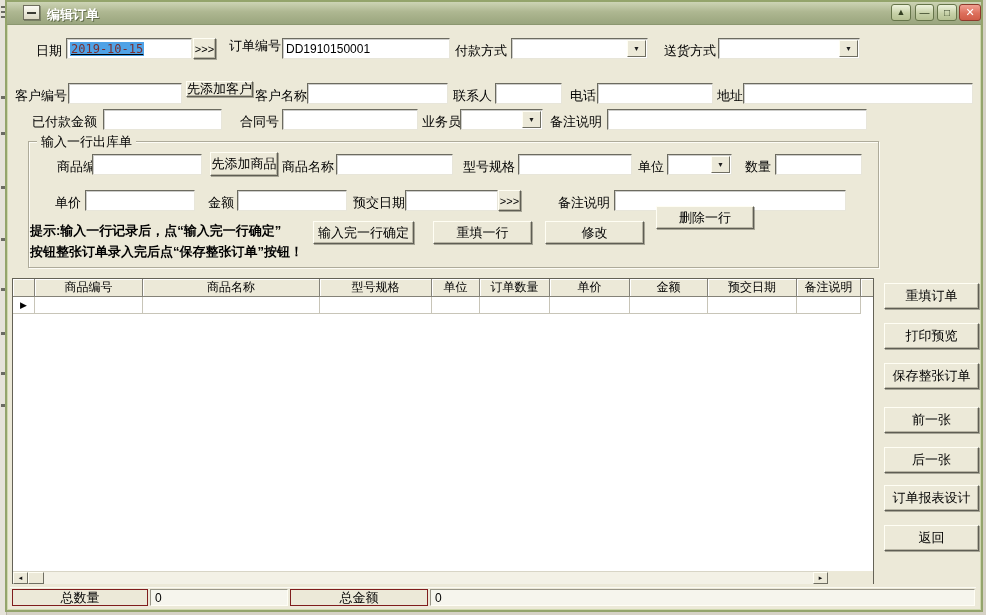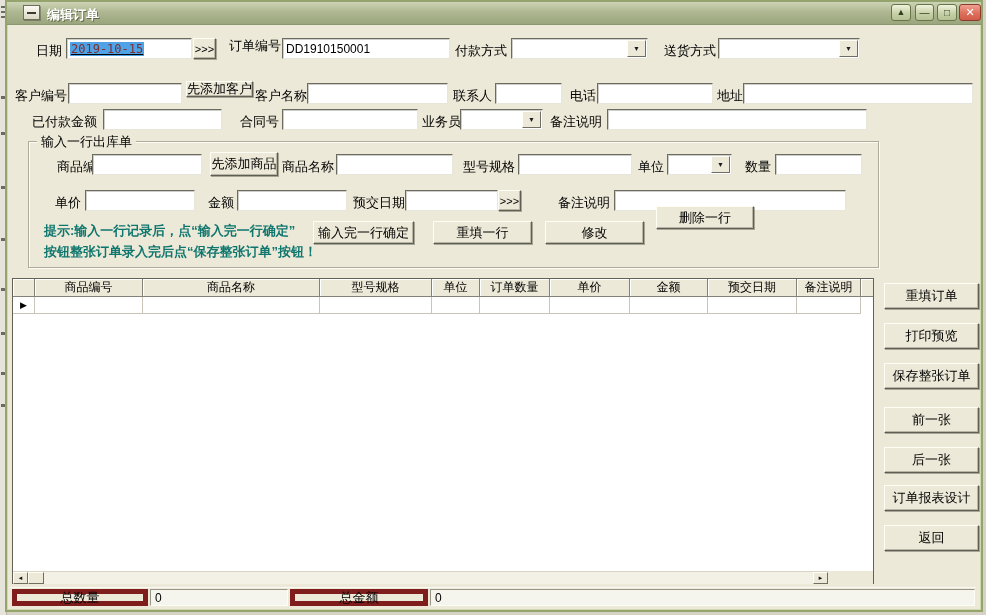--- a/index.html
+++ b/index.html
@@ -50,21 +50,21 @@
       border:1px solid;border-color:#fffef4 #6f6e62 #6f6e62 #fffef4;
       display:flex;align-items:center;justify-content:center;font-size:7px;color:#1d1d1d;cursor:default;}
 
   .datebox{display:flex;align-items:center;text-decoration:underline;}
   .sel{background:#4fa2e6;color:#7b2f2f;font-family:"DejaVu Sans Mono",monospace;font-size:12px;padding:0 1px;}
 
   .groupbox{position:absolute;box-sizing:border-box;border:1px solid #aeab9a;
       box-shadow:inset 1px 1px 0 #fdfcf5,1px 1px 0 #fdfcf5;}
   .gb-title{position:absolute;top:-9px;left:8px;background:#ece9d8;padding:0 4px;font-size:13px;}
 
-  .hint{position:absolute;color:#0f766e;font-weight:bold;font-size:13px;white-space:nowrap;padding-left:14px;}
+  .hint{position:absolute;color:#000000;font-weight:bold;font-size:13px;white-space:nowrap;}
 
   
   .grid{position:absolute;left:12px;top:278px;width:862px;height:306px;box-sizing:border-box;
       background:#fff;border:1px solid #646256;}
   .ghead{display:flex;height:18px;}
   .gh{box-sizing:border-box;background:#ece9d8;border-right:1px solid #848278;border-bottom:1px solid #848278;
       box-shadow:inset 1px 1px 0 #fff;display:flex;align-items:center;justify-content:center;
       font-size:12px;white-space:nowrap;overflow:hidden;cursor:default;}
   .grow{display:flex;height:17px;}
   .gc{box-sizing:border-box;border-right:1px solid #c8c5b8;border-bottom:1px solid #c8c5b8;
@@ -77,21 +77,21 @@
       border:1px solid;border-color:#fffef4 #6f6e62 #6f6e62 #fffef4;
       display:flex;align-items:center;justify-content:center;font-size:6px;color:#111;cursor:default;}
   .sthumb{width:16px;height:100%;box-sizing:border-box;background:#ece9d8;
       border:1px solid;border-color:#fffef4 #6f6e62 #6f6e62 #fffef4;cursor:default;}
   .strack{flex:1;}
   .sfill{position:absolute;left:828px;top:571px;width:45px;height:13px;background:#ece9d8;}
 
   
   .statusbar{position:absolute;left:10px;top:587px;width:966px;height:19px;background:#ece9d8;border-top:1px solid #fbfaf2;}
   .sp{position:absolute;top:1px;height:17px;box-sizing:border-box;display:flex;align-items:center;}
-  .sp.flat{justify-content:center;border:5px solid #7f1d1d;font-size:13px;}
+  .sp.flat{justify-content:center;border:1px solid #7f1d1d;font-size:13px;}
   .sp.val{background:#f6f5ed;border:1px solid;border-color:#999688 #fffef6 #fffef6 #999688;
       padding-left:4px;font-size:12px;}
 
   .sidebtn{width:95px;height:26px;left:884px;}
 </style>
 </head>
 <body>
 
 <div class="bg-strip">
   <div class="bg-mark" style="top:6px;width:5px;height:2px"></div>

